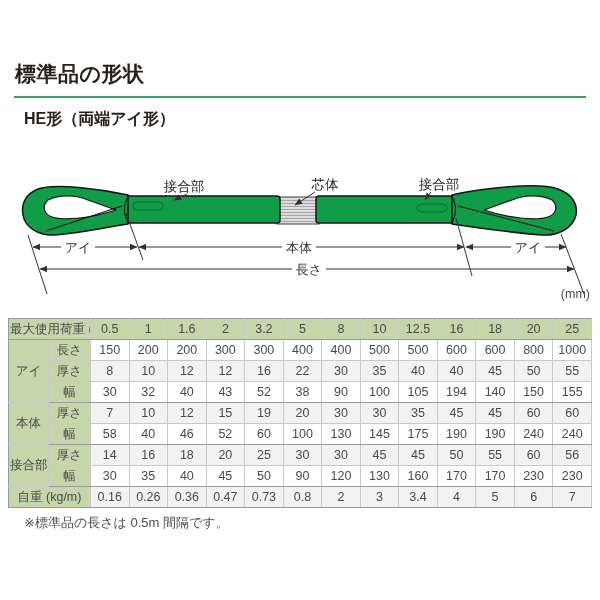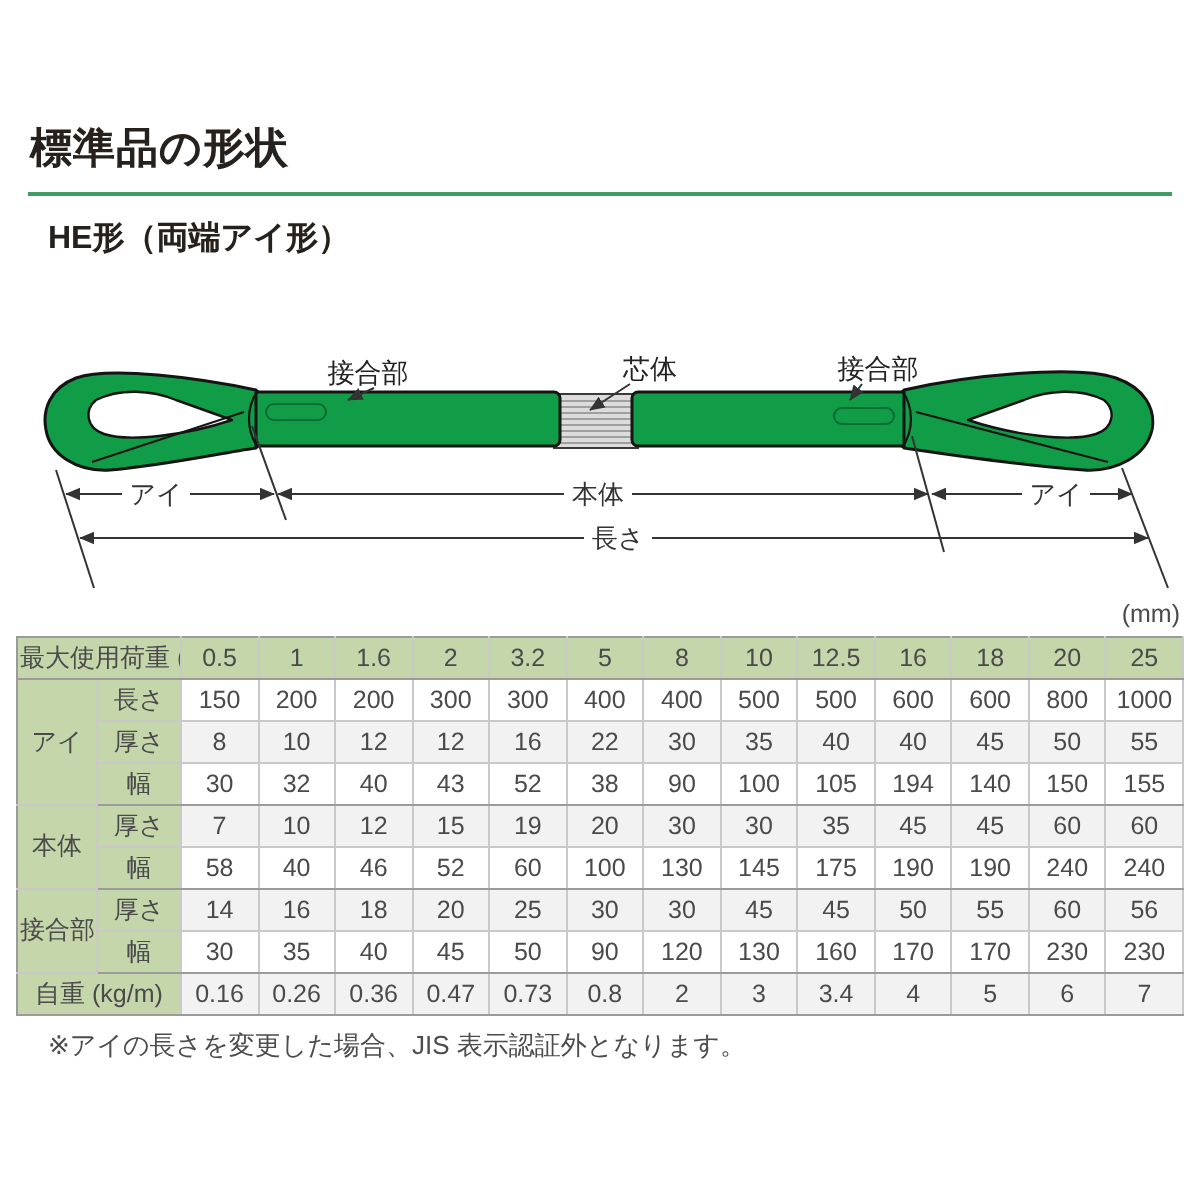--- a/index.html
+++ b/index.html
@@ -25,21 +25,21 @@
   .sling-hole{fill:#ffffff;stroke:#141414;stroke-width:1.2;stroke-linejoin:round;}
   .sling-line{fill:none;stroke:#141414;stroke-width:1.1;}
   .stitch{fill:none;stroke:#0a6b33;stroke-width:1;}
   .core-rect{fill:var(--core-gray);stroke:#3a3a3a;stroke-width:1;}
   .core-stripe{stroke:#9f9f9f;stroke-width:.9;}
   .dim{stroke:#333;stroke-width:1;fill:none;}
   .dim-text{font-size:13px;fill:#333;text-anchor:middle;}
   .callout-text{font-size:13.5px;fill:#222;text-anchor:middle;}
   .label-bg{fill:#fff;}
 
-  .unit-label{position:absolute;right:10px;top:252px;font-size:12.5px;color:#4a4a4a;}
+  .unit-label{position:absolute;right:10px;top:239px;font-size:12.5px;color:#4a4a4a;}
 
   table.spec{position:absolute;left:8px;top:270px;width:584px;table-layout:fixed;
              border-collapse:collapse;border:1px solid #9b9b9b;font-size:12.5px;color:#4a4a4a;}
   table.spec th,table.spec td{height:20px;padding:0 1px;text-align:center;font-weight:normal;
              border-right:1px solid #c9c9c9;border-bottom:1px solid #c9c9c9;
              overflow:hidden;white-space:nowrap;}
   table.spec thead th{background:var(--table-header-bg);border-bottom-color:#9b9b9b;}
   table.spec .lbl{background:var(--table-header-bg);}
   table.spec .val{background:#fff;}
   table.spec tr.alt .val{background:var(--row-alt-bg);}
@@ -298,16 +298,16 @@
           <td class="val">3.4</td>
           <td class="val">4</td>
           <td class="val">5</td>
           <td class="val">6</td>
           <td class="val">7</td>
         </tr>
       </tbody>
   </table>
 
   <div class="notes" id="notes">
-      <div>※アイの長さを変更した場合、JIS 表示認証外となります。</div>
+      <div>※標準品の長さは 0.5m 間隔です。</div>
     </div>
 
 </div>
 
 </body></html>

